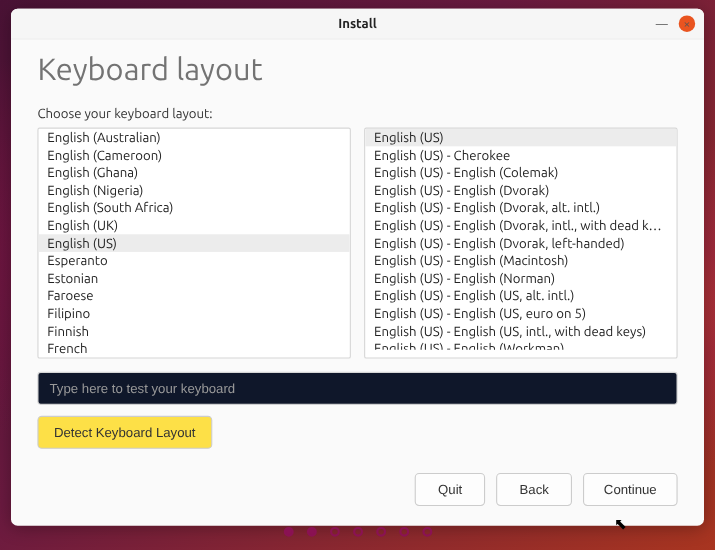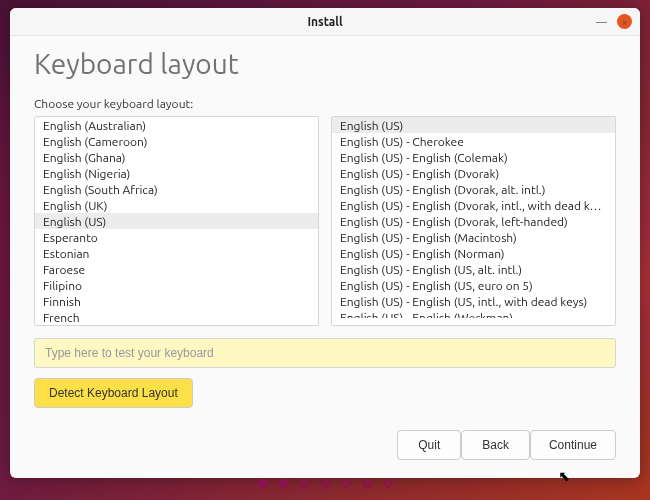--- a/index.html
+++ b/index.html
@@ -105,40 +105,40 @@
   }
   .listbox .item.partial {
     height: 9px;
     overflow: hidden;
   }
   .test-input {
     width: 100%;
     margin-top: 12px;
     border: 1px solid #d6d6d6;
     border-radius: 3px;
-    background: #fef9c3;
+    background: #0f172a;
     font-size: 12px;
     color: #888;
     padding: 7px 10px;
     outline: none;
   }
   .test-input::placeholder { color: #999; }
   .detect-btn {
     margin-top: 10px;
     border: 1px solid #ccc;
     background: #fde047;
     border-radius: 4px;
     padding: 7px 14px;
     font-size: 12px;
     color: #333;
   }
   .footer {
     display: flex;
     justify-content: flex-end;
-    gap: 0;
+    gap: 10px;
     padding: 16px 24px 0 24px;
   }
   .footer button {
     border: 1px solid #ccc;
     background: #fdfdfd;
     border-radius: 4px;
     padding: 7px 20px;
     font-size: 12px;
     color: #333;
   }

